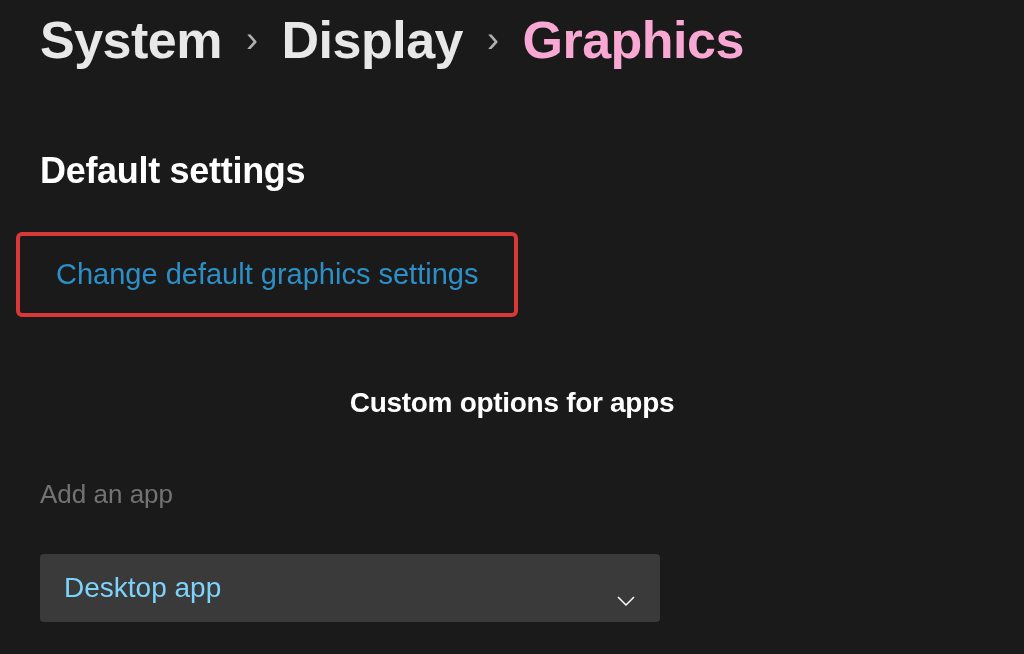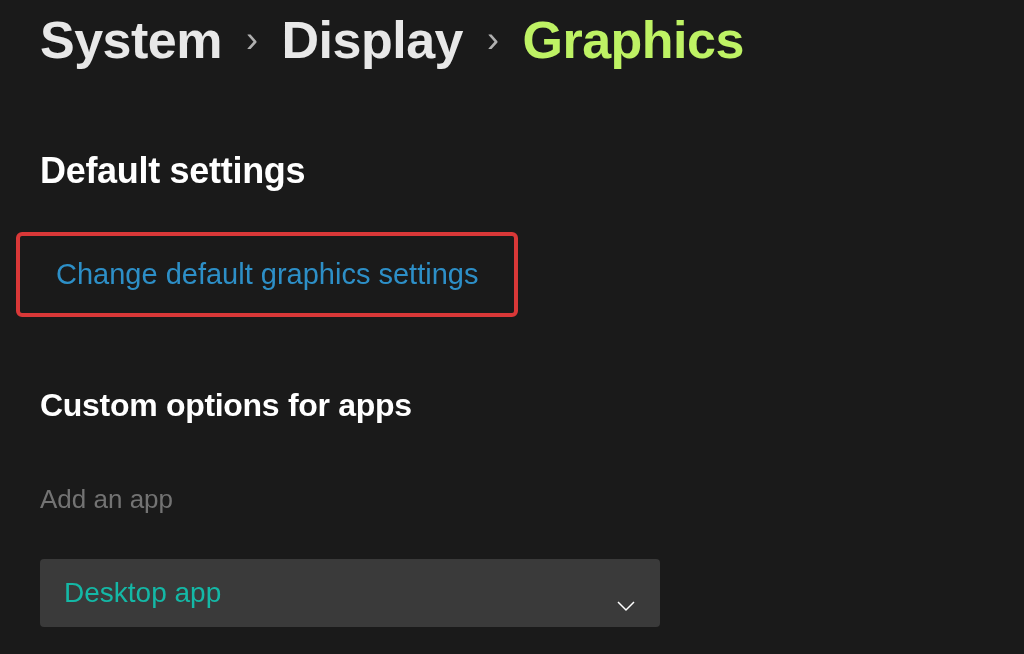--- a/index.html
+++ b/index.html
@@ -26,21 +26,21 @@
       font-weight: 600;
       margin-bottom: 80px;
       letter-spacing: -0.5px;
     }
     
     .breadcrumb-item {
       color: #e8e8e8;
     }
     
     .breadcrumb-item.current {
-      color: #bef264;
+      color: #f9a8d4;
       font-weight: 700;
     }
     
     .breadcrumb-separator {
       color: #b0b0b0;
       font-size: 36px;
       font-weight: 400;
     }
     
     .section-heading {
@@ -62,41 +62,42 @@
     
     .settings-link {
       color: #2d8fc7;
       font-size: 29px;
       font-weight: 400;
       text-decoration: none;
       cursor: pointer;
     }
     
     .section-heading-2 {
-      font-size: 32px;
+      font-size: 28px;
       font-weight: 600;
       color: #ffffff;
       margin-bottom: 60px;
       letter-spacing: -0.3px;
+      text-align: center;
     }
     
     .field-label {
       font-size: 26px;
       font-weight: 400;
       color: #737373;
       margin-bottom: 16px;
     }
     
     .dropdown {
       background-color: #3a3a3a;
       border: none;
       border-radius: 4px;
       padding: 18px 24px;
       font-size: 28px;
-      color: #14b8a6;
+      color: #7dd3fc;
       width: 620px;
       display: flex;
       align-items: center;
       justify-content: space-between;
       cursor: pointer;
       margin-top: 44px;
     }
     
     .dropdown-text {
       font-weight: 400;

